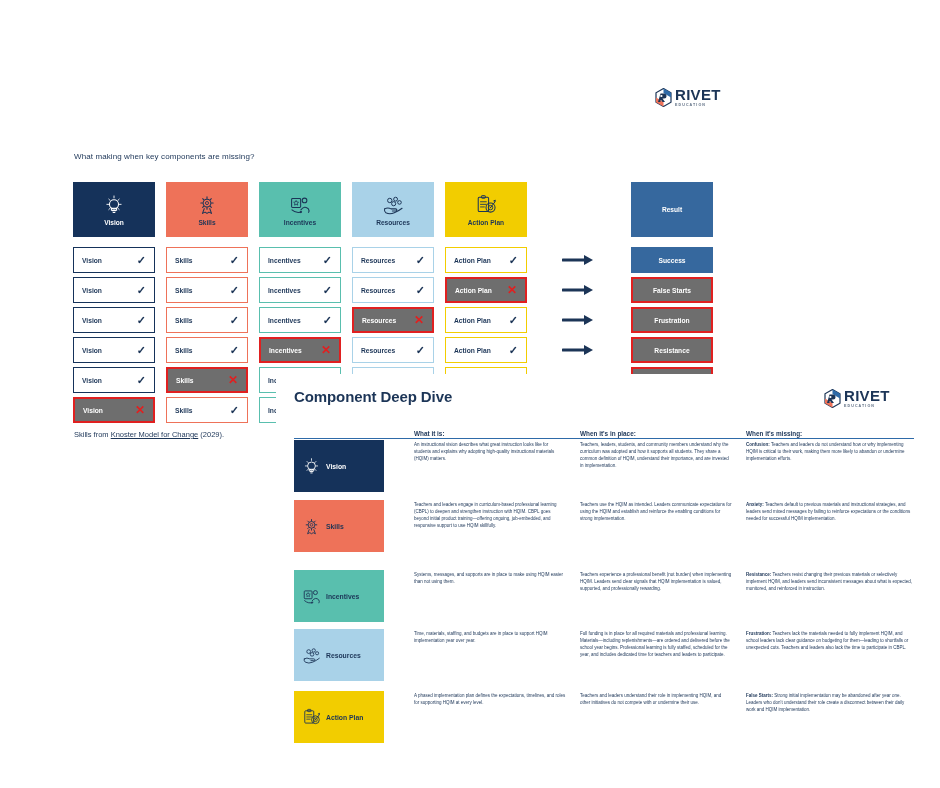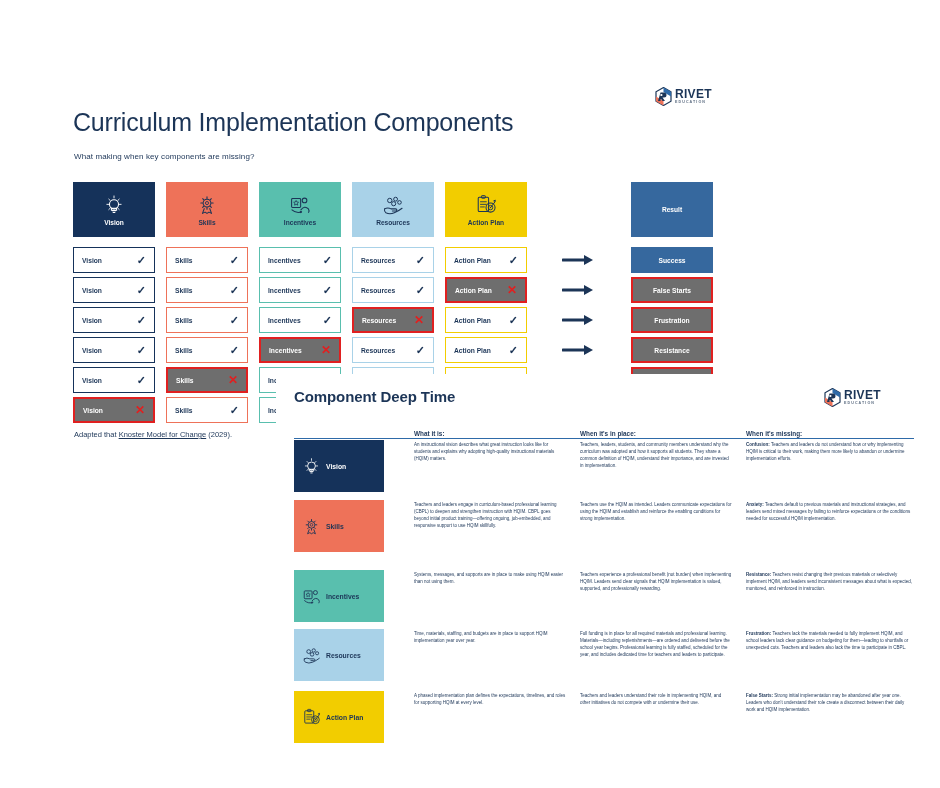--- a/index.html
+++ b/index.html
@@ -18,21 +18,21 @@
     background: #ffffff;
   }
   .logo {
     position: absolute; display: flex; align-items: center; gap: 3px;
   }
   .logo-mark {
     width: 17px; height: 19px; position: relative; flex: none;
   }
   .logo-text { display: flex; flex-direction: column; line-height: 1; }
   .logo-name {
-    font-size: 12px; font-weight: bold; letter-spacing: .3px; color: #1c3557;
+    font-size: 15px; font-weight: bold; letter-spacing: .3px; color: #1c3557;
   }
   .logo-sub {
     font-size: 3.6px; font-weight: bold; letter-spacing: 1.1px; color: #5b6b80;
     margin-top: 1.5px;
   }
 
   #title {
     position: absolute; left: 73px; top: 108px;
     font-size: 25px; font-weight: normal; letter-spacing: -.2px; color: #1c3557;
   }
@@ -122,21 +122,20 @@
         <path d="M2 19 L17 28 L17 37 L2 28.5 Z" fill="#ee7259"></path>
         <path d="M11 11 h7 a5 5 0 0 1 0 10 h-3 l5 7 h-5 l-5 -7 v-3 h3 a2 2 0 0 0 0 -4 h-2 v14 h-5 z" fill="#1c3557"></path>
       </svg>
     </div>
     <div class="logo-text">
       <span class="logo-name">RIVET</span>
       <span class="logo-sub">EDUCATION</span>
     </div>
   </div>
 
-  <h1 id="title">Curriculum Implementation Components</h1>
   <div id="subtitle">What making when key components are missing?</div>
 
   <div id="matrix">
       <div class="mrow">
         <div class="hcell" style="background:#15325a;color:#ffffff;">
                <span class="hicon"><svg viewBox="0 0 34 34" width="22" height="22" aria-hidden="true">
               <circle cx="17" cy="16" r="7" fill="none" stroke="#ffffff" stroke-width="1.6"></circle>
        <path d="M13 22 h8 v3 h-8 z M14 26 h6 M15 28.5 h4" fill="none" stroke="#ffffff" stroke-width="1.6"></path>
        <path d="M17 3 v3 M6 16 h3 M25 16 h3 M9 8 l2 2 M25 8 l-2 2 M9 24 l2-2 M25 24 l-2-2" stroke="#ffffff" stroke-width="1.4" stroke-linecap="round"></path>
             </svg></span>
@@ -375,42 +374,42 @@
                  <path d="M22 2 L31 7 L22 12 Z" fill="#1c3557"></path>
                </svg>
              </div>
         <div class="rescell" style="background:#6e6e6e;border:2px solid #e02020;">
                <span>Confusion</span>
              </div>
       </div>
     </div>
 
   <div id="attrib">
-    <span>Adapted that </span><u>Knoster Model for Change</u><span> (2029).</span>
+    <span>Skills from </span><u>Knoster Model for Change</u><span> (2029).</span>
   </div>
 </div>
 
 <div id="slide2">
 
   <div class="logo" style="left:548px; top:14px;">
     <div class="logo-mark">
       <svg viewBox="0 0 34 38" width="17" height="19" aria-hidden="true">
         <path d="M17 1 L32 9.5 L32 28.5 L17 37 L2 28.5 L2 9.5 Z" fill="none" stroke="#1c3557" stroke-width="2.4"></path>
         <path d="M17 1 L32 9.5 L32 19 L17 10 Z" fill="#2e6aa8"></path>
         <path d="M2 19 L17 28 L17 37 L2 28.5 Z" fill="#ee7259"></path>
         <path d="M11 11 h7 a5 5 0 0 1 0 10 h-3 l5 7 h-5 l-5 -7 v-3 h3 a2 2 0 0 0 0 -4 h-2 v14 h-5 z" fill="#1c3557"></path>
       </svg>
     </div>
     <div class="logo-text">
       <span class="logo-name">RIVET</span>
       <span class="logo-sub">EDUCATION</span>
     </div>
   </div>
 
-  <h2 id="dd-title">Component Deep Time</h2>
+  <h2 id="dd-title">Component Deep Dive</h2>
 
   <div id="dd-head">
     <div class="dd-col-icon"></div>
     <div class="dd-col"><span class="dd-hlabel">What it is:</span></div>
     <div class="dd-col"><span class="dd-hlabel">When it's in place:</span></div>
     <div class="dd-col last"><span class="dd-hlabel">When it's missing:</span></div>
   </div>
   <div id="dd-rule"></div>
 
   <div id="dd-rows">

